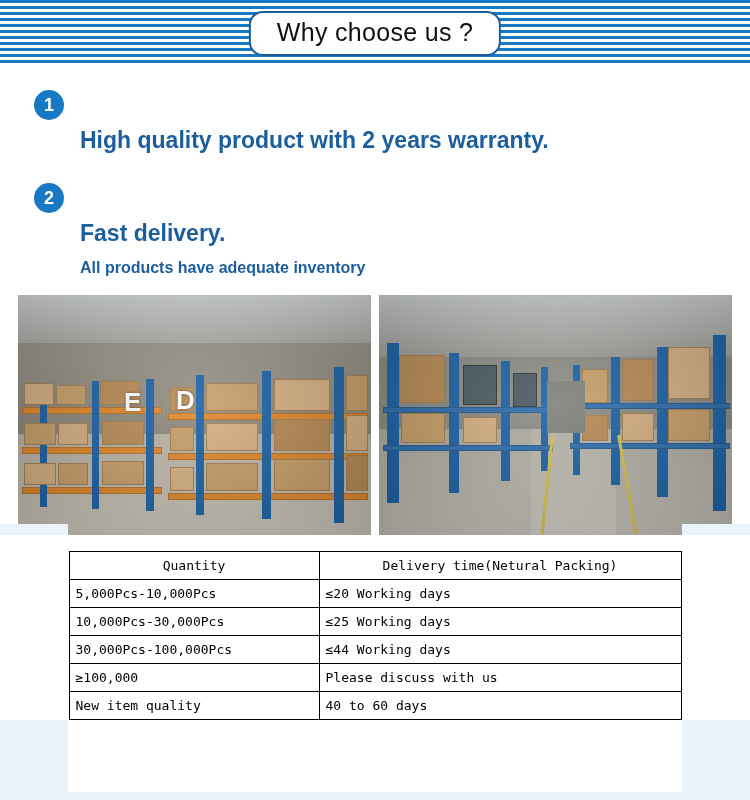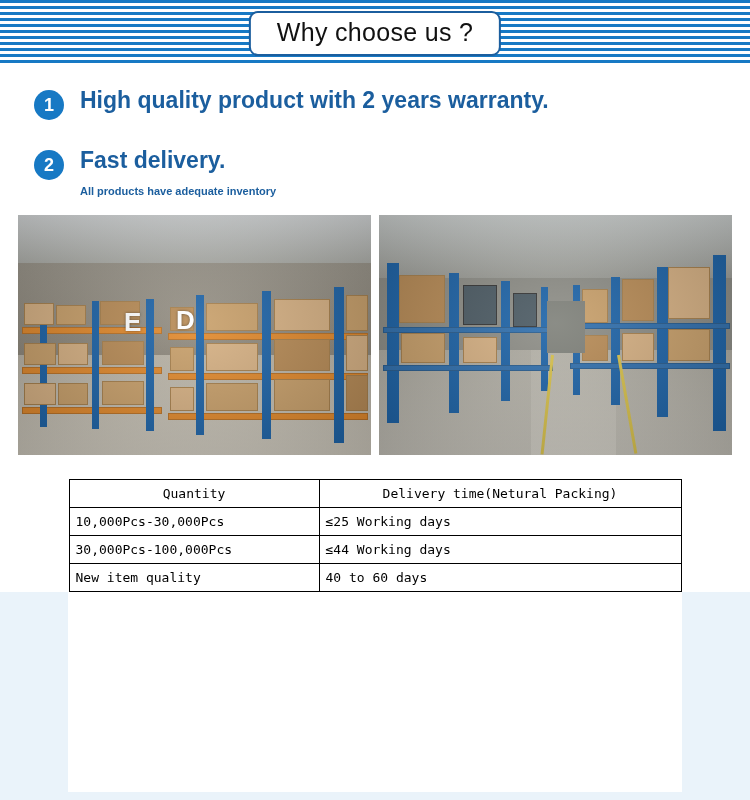--- a/index.html
+++ b/index.html
@@ -28,21 +28,21 @@
         #ffffff 3px, #ffffff 6px
       );
   }
   .banner-title-box {
     position: absolute;
     left: 50%;
     top: 11px;
     transform: translateX(-50%);
     background: #ffffff;
     border: 2px solid #1b5e9e;
-    border-radius: 9px;
+    border-radius: 14px;
     padding: 5px 26px 7px 26px;
     white-space: nowrap;
   }
   .banner-title {
     font-size: 25px;
     color: #111111;
     font-family: "Liberation Sans", sans-serif;
     letter-spacing: .3px;
   }
 
@@ -65,29 +65,30 @@
     font-size: 18px;
     font-weight: bold;
     display: flex;
     align-items: center;
     justify-content: center;
     flex: 0 0 auto;
     margin-top: 2px;
   }
   .point-text-wrap {
     margin-left: 16px;
+    margin-top: 40px;
   }
   .point-main {
     font-size: 23px;
     font-weight: bold;
     color: #1b5e9e;
     line-height: 1.1;
   }
   .point-sub {
-    font-size: 11px;
+    font-size: 16px;
     font-weight: bold;
     color: #1b5e9e;
     margin-top: 12px;
   }
 
   
   .photos {
     display: flex;
     gap: 8px;
     padding: 18px 18px 0 18px;
@@ -157,21 +158,21 @@
   .letter {
     position: absolute;
     color: #ffffff;
     font-weight: bold;
     font-family: "Liberation Sans", sans-serif;
     text-shadow: 0 0 3px rgba(0,0,0,.5);
   }
 
   
   .table-zone {
-    padding: 24px 0 0 0;
+    padding: 16px 0 0 0;
     background: #ffffff;
   }
   table.delivery {
     border-collapse: collapse;
     margin: 0 auto;
     width: 612px;
     table-layout: fixed;
     font-family: "DejaVu Sans Mono", monospace;
   }
   table.delivery th, table.delivery td {
@@ -338,26 +339,34 @@
           <col class="c2">
         </colgroup>
       <thead>
         <tr>
           <th>Quantity</th>
           <th>Delivery time(Netural Packing)</th>
         </tr>
       </thead>
       <tbody>
         <tr>
+          <td>5,000Pcs-10,000Pcs</td>
+          <td>≤20 Working days</td>
+        </tr>
+        <tr>
           <td>10,000Pcs-30,000Pcs</td>
           <td>≤25 Working days</td>
         </tr>
         <tr>
           <td>30,000Pcs-100,000Pcs</td>
           <td>≤44 Working days</td>
+        </tr>
+        <tr>
+          <td>≥100,000</td>
+          <td>Please discuss with us</td>
         </tr>
         <tr>
           <td>New item quality</td>
           <td>40 to 60 days</td>
         </tr>
       </tbody>
     </table>
   </div>
 
 </div>

